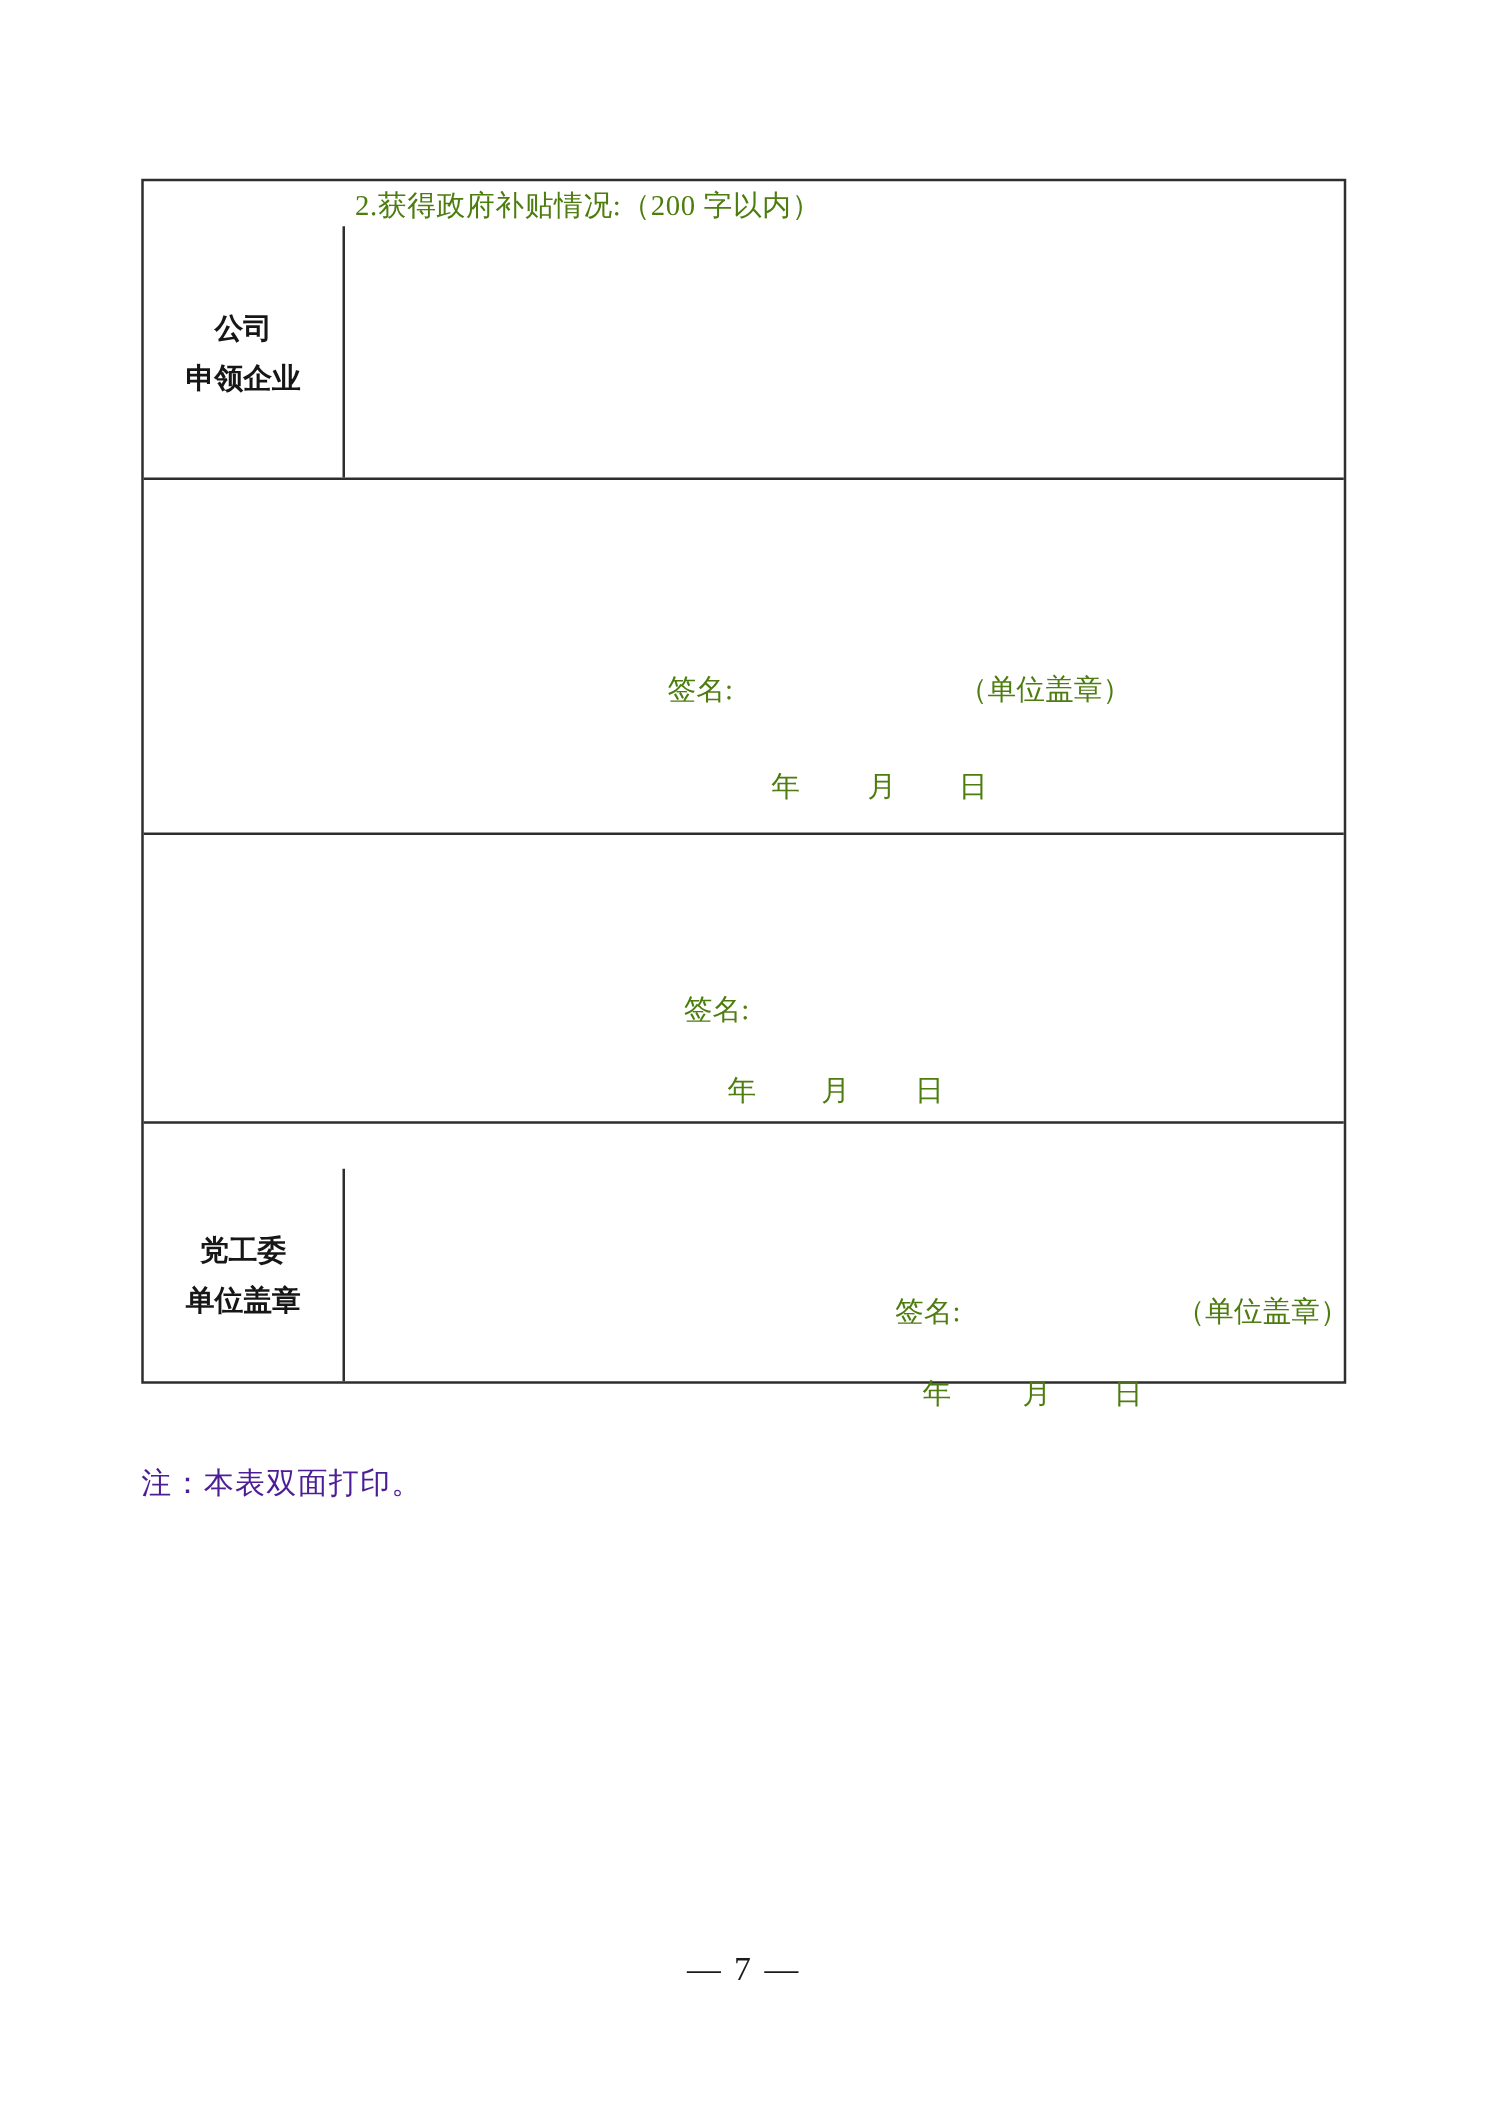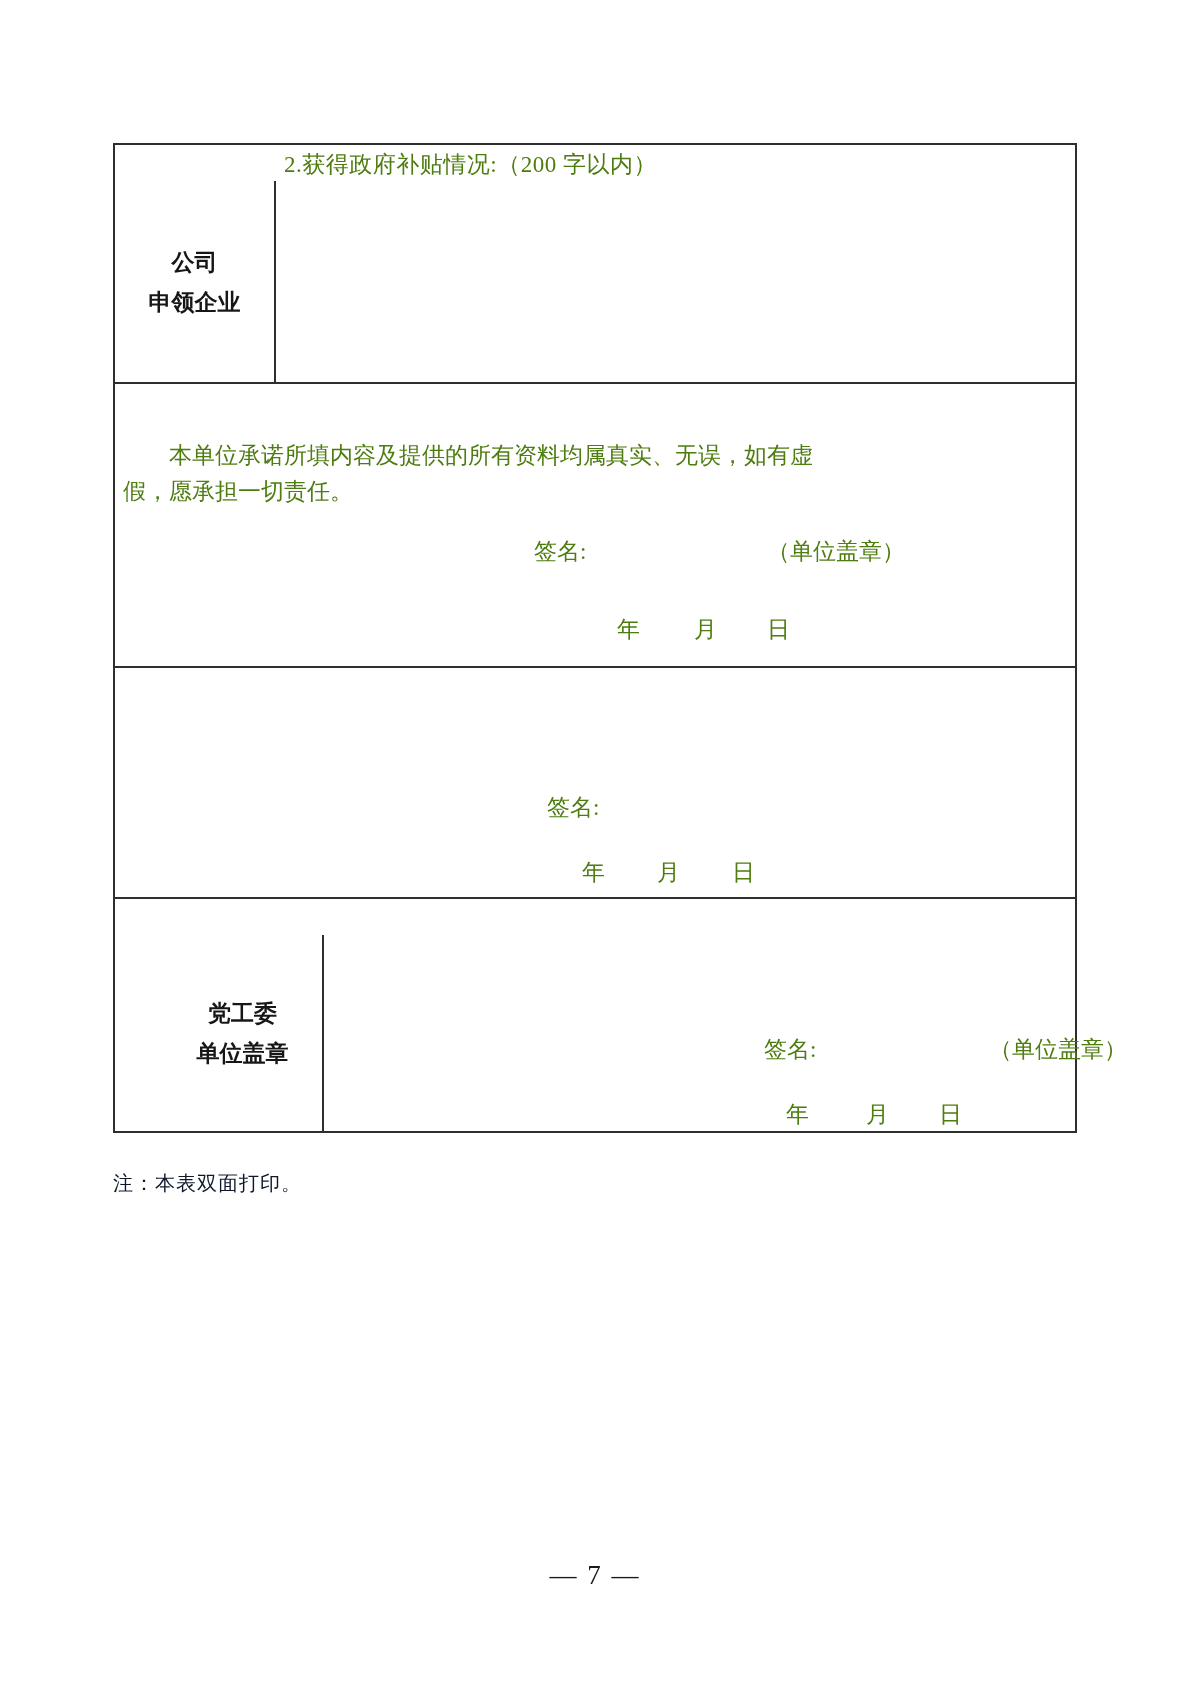--- a/index.html
+++ b/index.html
@@ -20,21 +20,21 @@
     top: 143px;
     width: 964px;
     border: 2px solid #2e2e2e;
     background: #ffffff;
   }
   .trow { display: flex; width: 100%; }
   .trow + .trow { border-top: 2px solid #2e2e2e; }
   .trow.r1 { height: 237px; }
   .trow.r2 { height: 284px; }
   .trow.r3 { height: 231px; }
-  .trow.r4 { height: 234px; padding-left: 48px; }
+  .trow.r4 { height: 208px; }
 
   .label-cell {
     flex: 0 0 161px;
     width: 161px;
     border-right: 2px solid #2e2e2e;
     display: flex;
     flex-direction: column;
     align-items: center;
     justify-content: center;
     text-align: center;
@@ -92,23 +92,23 @@
   .r4 .seal-label { left: 665px; top: 135px; }
   .r4 .date-year  { left: 462px; top: 200px; }
   .r4 .date-month { left: 542px; top: 200px; }
   .r4 .date-day   { left: 615px; top: 200px; }
 
   
   .doc-note {
     position: absolute;
     left: 113px;
     top: 1170px;
-    font-size: 20px;
+    font-size: 24px;
     letter-spacing: 1px;
-    color: #0f172a;
+    color: #4c1d95;
   }
 
   
   .page-footer {
     position: absolute;
     left: 0;
     top: 1560px;
     width: 1190px;
     text-align: center;
     font-size: 27px;
@@ -126,24 +126,20 @@
       <span>公司</span>
       <span>申领企业</span>
     </div>
     <div class="content-cell">
       <div class="cell-heading">2.获得政府补贴情况:（200 字以内）</div>
     </div>
   </div>
 
   <div class="trow r2">
     <div class="content-cell">
-      <div class="pledge-paragraph">
-        <span class="line1">本单位承诺所填内容及提供的所有资料均属真实、无误，如有虚</span>
-        <span class="line2">假，愿承担一切责任。</span>
-      </div>
       <span class="abs sign-label">签名:</span>
       <span class="abs seal-label">（单位盖章）</span>
       <span class="abs date-year">年</span>
       <span class="abs date-month">月</span>
       <span class="abs date-day">日</span>
     </div>
   </div>
 
   <div class="trow r3">
     <div class="content-cell">

